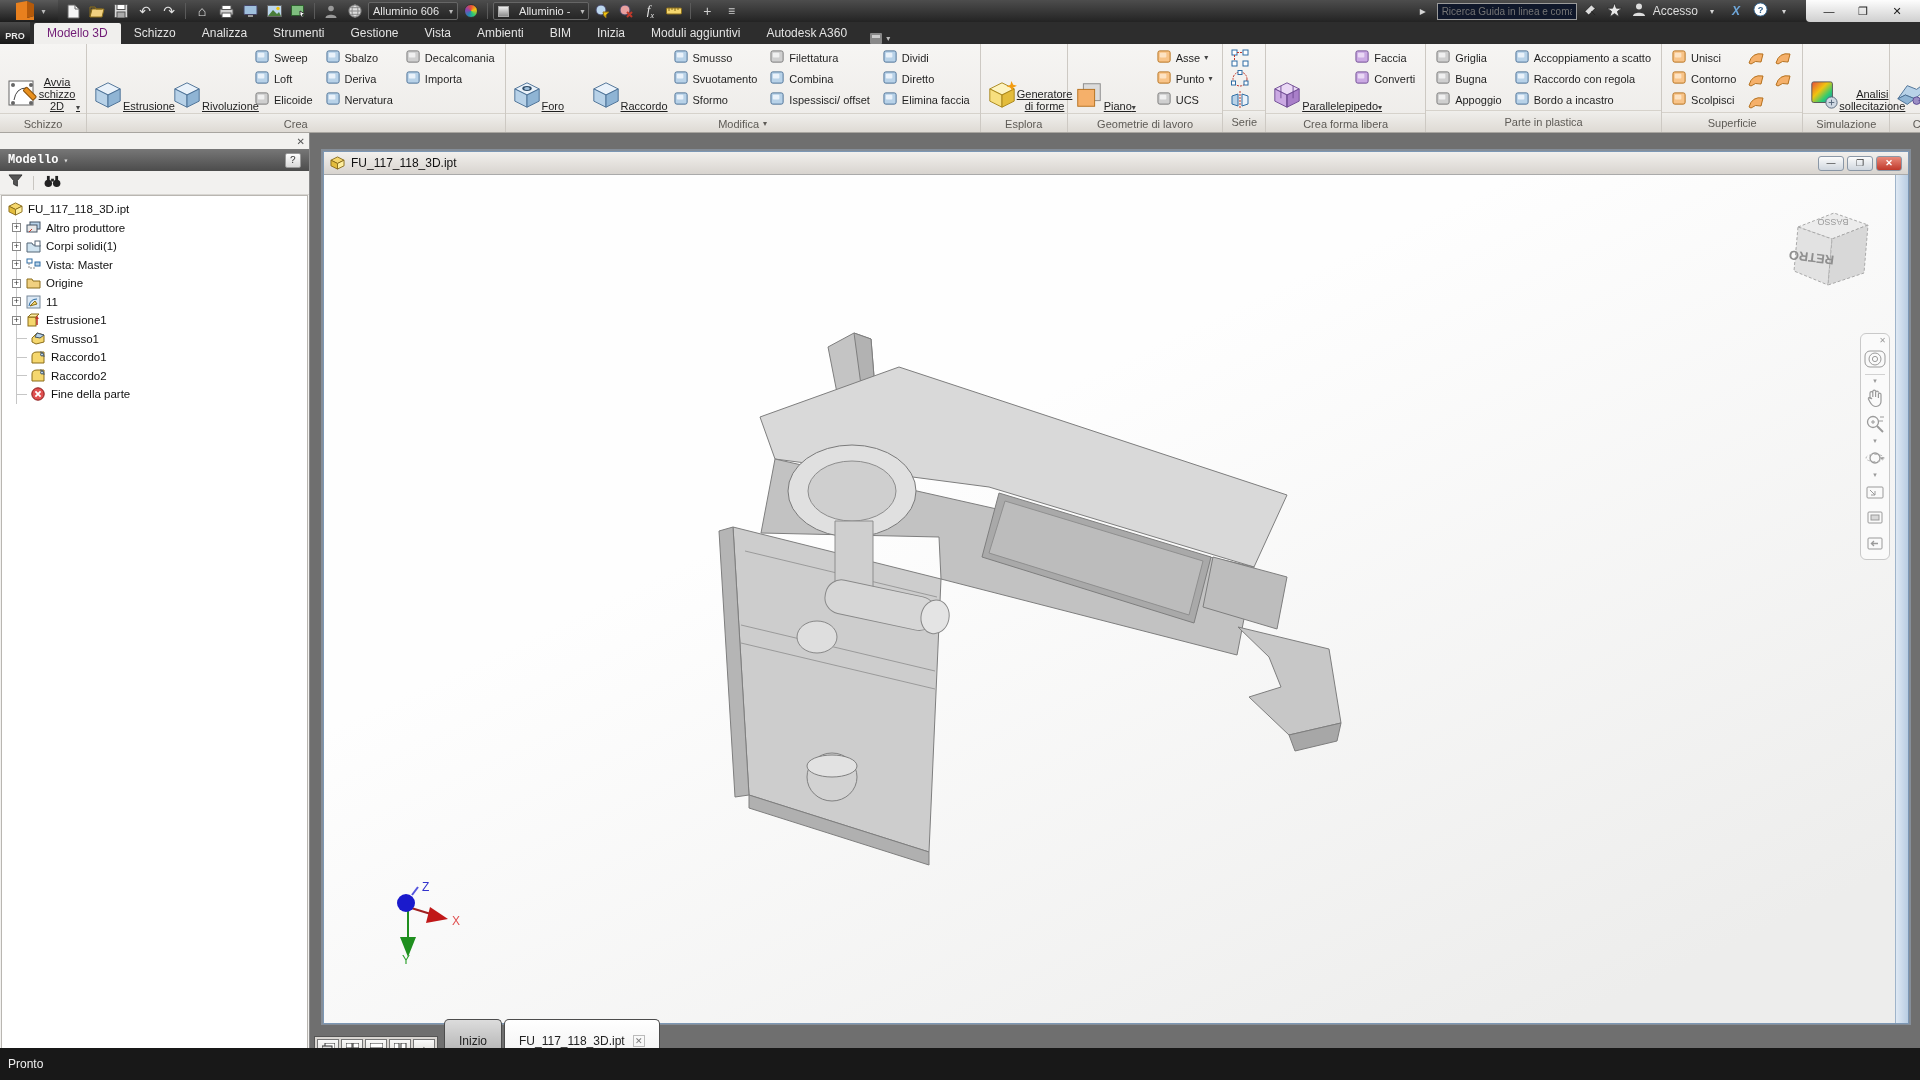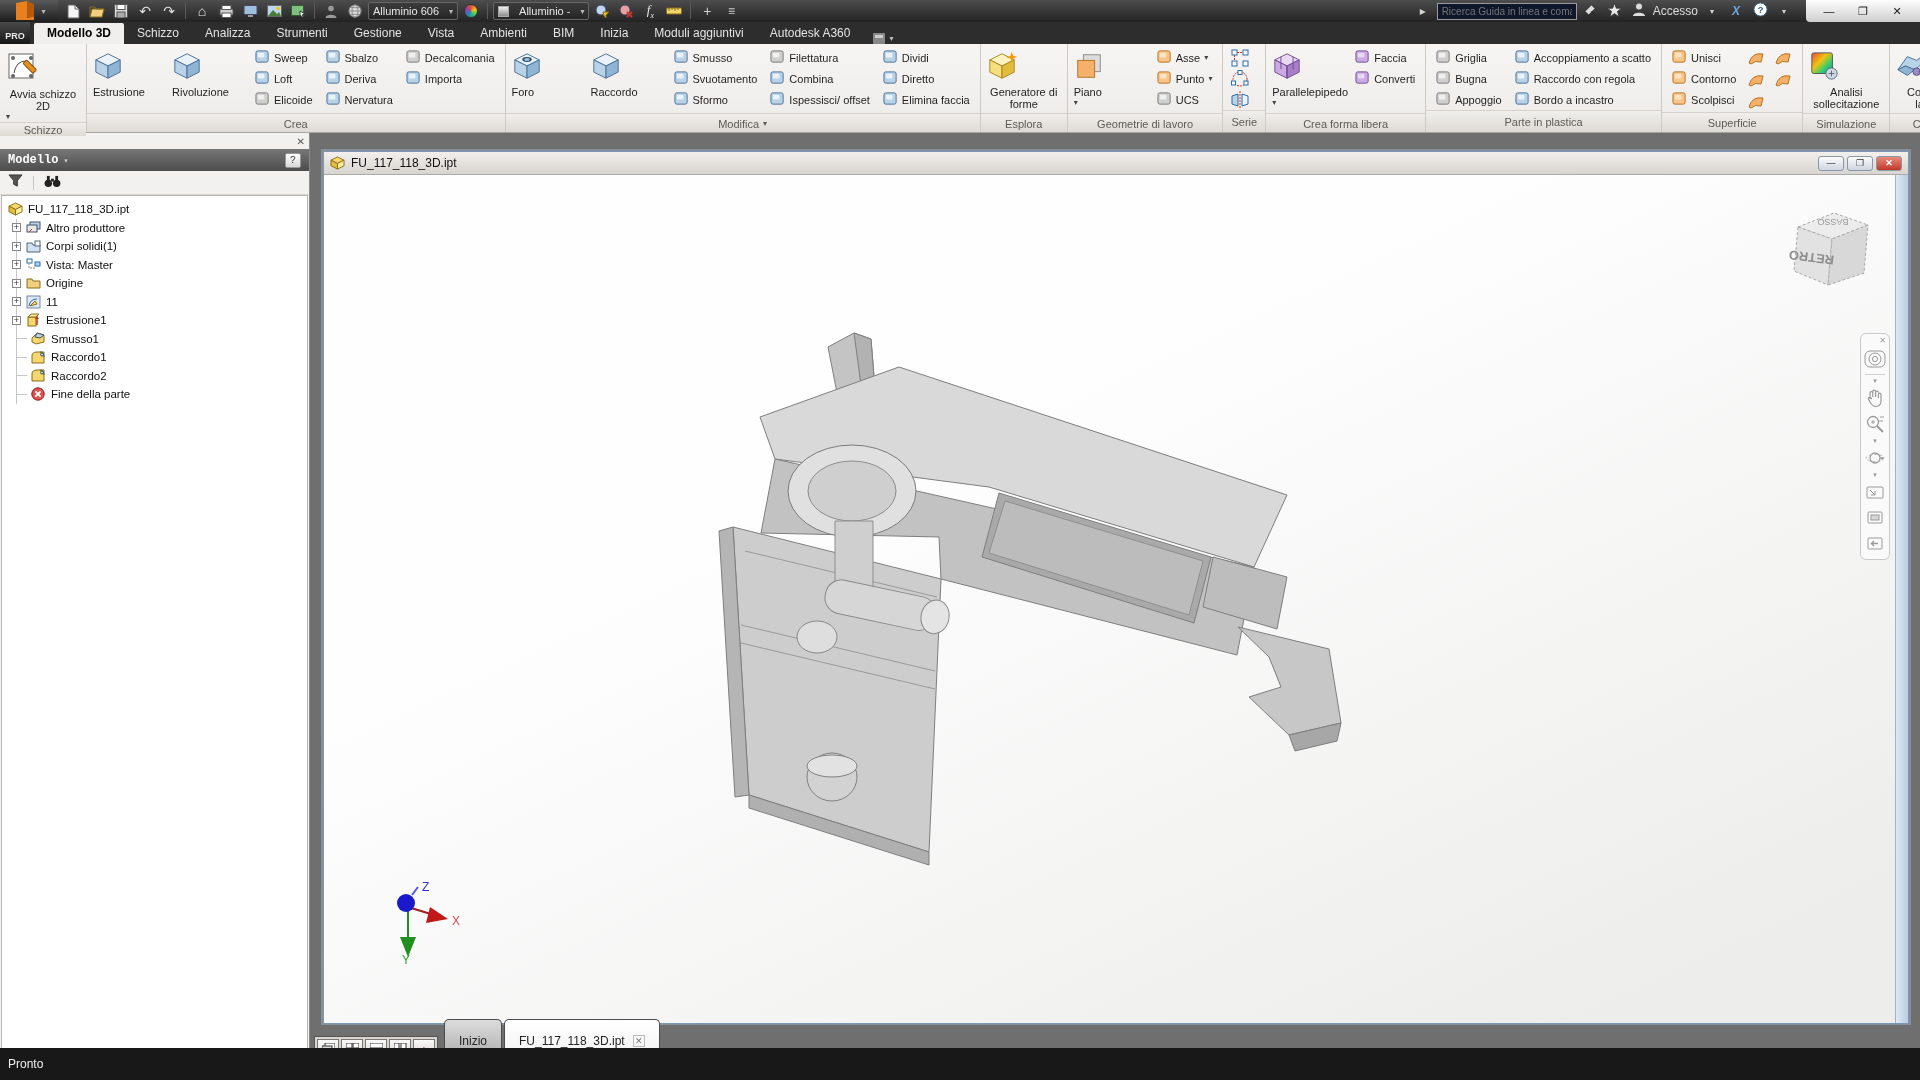--- a/index.html
+++ b/index.html
@@ -34,33 +34,33 @@
   .tb-ico { color:#d5d5d5; font-size:12px; width:20px; text-align:center; }
   #win-btns { height:22px; background:linear-gradient(#fdfdfd,#cfcfcf); display:flex; align-items:center;
     border-bottom-left-radius:4px; padding:0 6px; margin-left:8px; }
   .win-btn { width:34px; height:18px; display:flex; align-items:center; justify-content:center;
     color:#222; font-size:11px; }
 
   
   #tabrow { position:absolute; top:22px; left:0; width:1920px; height:22px; background:#2d2d2d;
     display:flex; align-items:flex-end; padding-left:34px; z-index:20; }
   .tab { padding:3px 13px 4px; color:#e3e3e3; font-size:12px; white-space:nowrap; }
-  .tab.active { background:#f0efed; color:#000000; border-radius:2px 2px 0 0;font-weight:bold; }
+  .tab.active { background:#f0efed; color:#701a75; border-radius:2px 2px 0 0; }
   #tab-extra { margin-left:10px; color:#bbb; font-size:10px; display:flex; gap:4px; align-items:center; }
 
   
   #ribbon { position:absolute; top:44px; left:0; width:1920px; height:89px;
     background:linear-gradient(#f6f5f3,#edebe8); border-bottom:1px solid #a8a5a0; display:flex; z-index:15; }
   .panel { display:flex; flex-direction:column; border-right:1px solid #cdc9c3; }
   .panel-body { flex:1; display:flex; align-items:flex-start; padding:3px 5px 0; gap:3px; }
   .panel-label { height:22px; font-size:11px; color:#5d5a55; text-align:center;
     background:linear-gradient(#f0efec,#dedad4); border-top:1px solid #d6d2cb; padding:1px 8px 0;
     white-space:nowrap; display:flex; align-items:center; justify-content:center; gap:4px; }
-  .btn-big { width:76px; min-height:66px; display:flex; flex-direction:column; align-items:flex-start;
-    font-size:11px; color:#1f1f1f; text-align:center; padding-top:3px; border:1px solid transparent; border-radius:2px; }
+  .btn-big { width:76px; min-height:66px; display:flex; flex-direction:row; align-items:flex-end;
+    font-size:11px; color:#1f1f1f; text-align:center; padding-top:3px; border:1px solid transparent; border-radius:2px;text-decoration:underline; }
   .btn-big .blabel { line-height:12px; margin-top:3px; }
   .btn-big .barrow { color:#444; font-size:8px; }
   .scol { display:flex; flex-direction:column; justify-content:flex-start; }
   .btn-small { display:flex; align-items:center; gap:4px; height:21px; padding:0 4px;
     font-size:11px; color:#1f1f1f; white-space:nowrap; border:1px solid transparent; border-radius:2px; }
   .btn-small .sarrow { color:#444; font-size:8px; }
   .ico-only { width:24px; height:21px; display:flex; align-items:center; justify-content:center;
     border:1px solid transparent; border-radius:2px; }
   .igrid { display:grid; grid-template-columns:26px 26px; gap:1px; }
 

